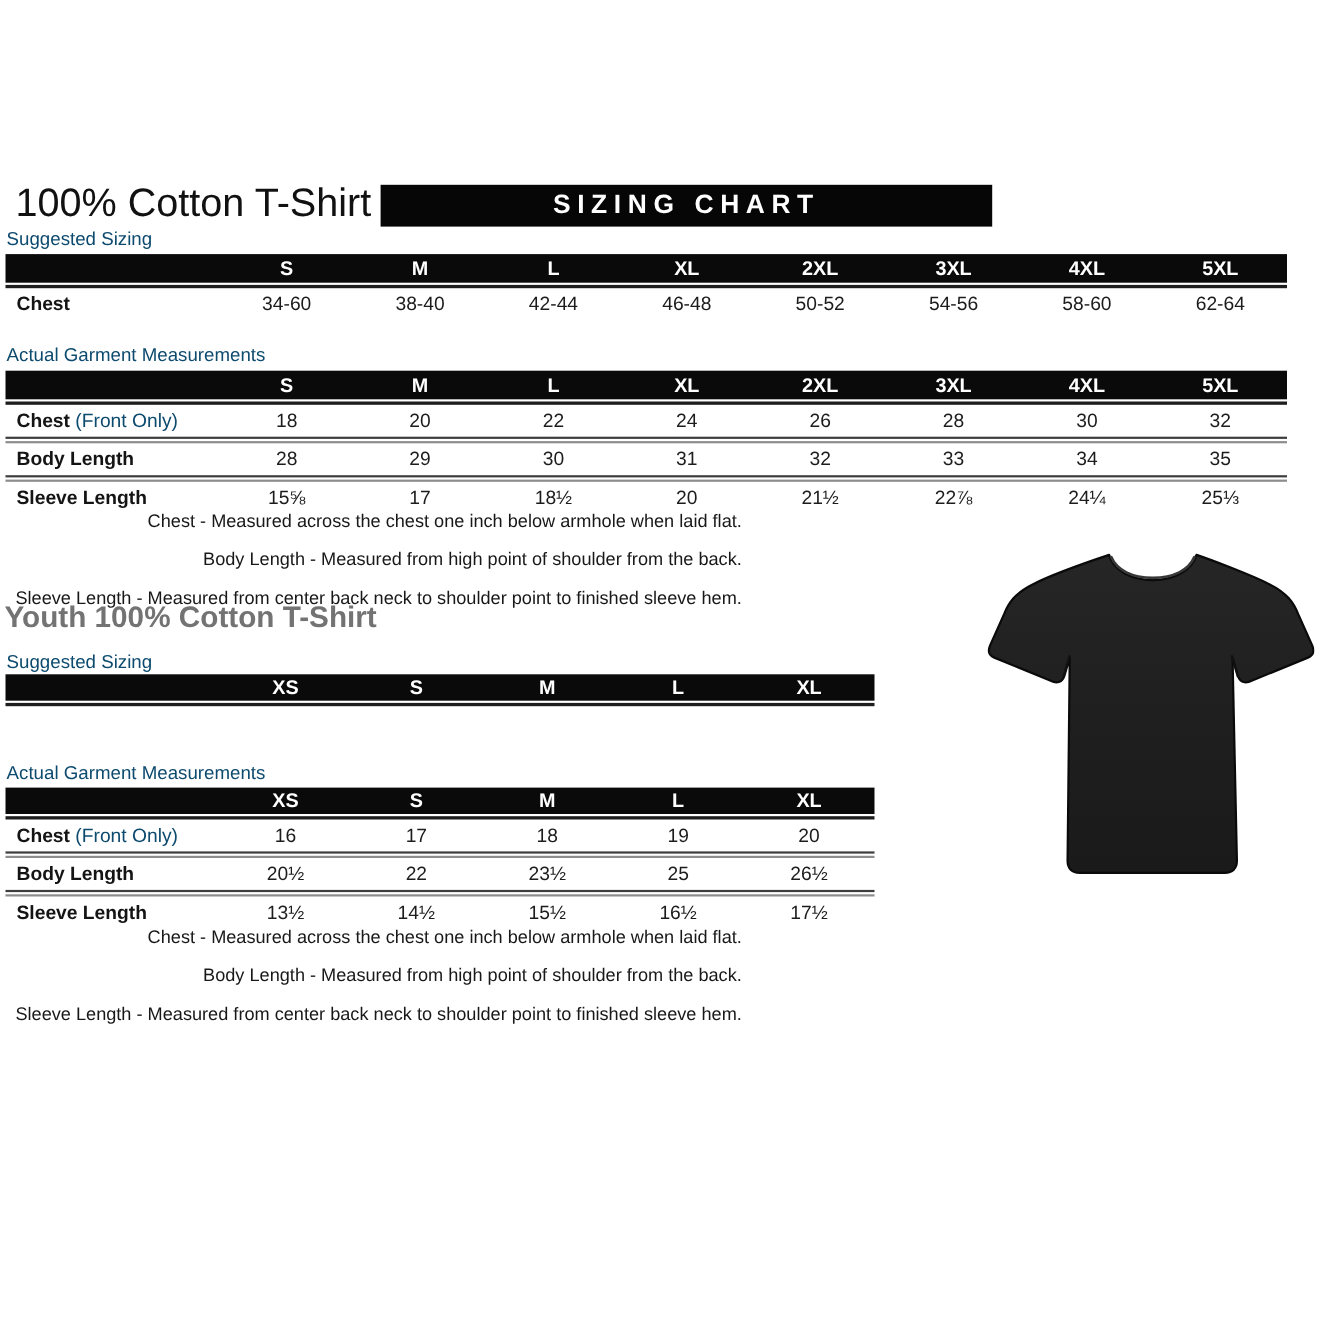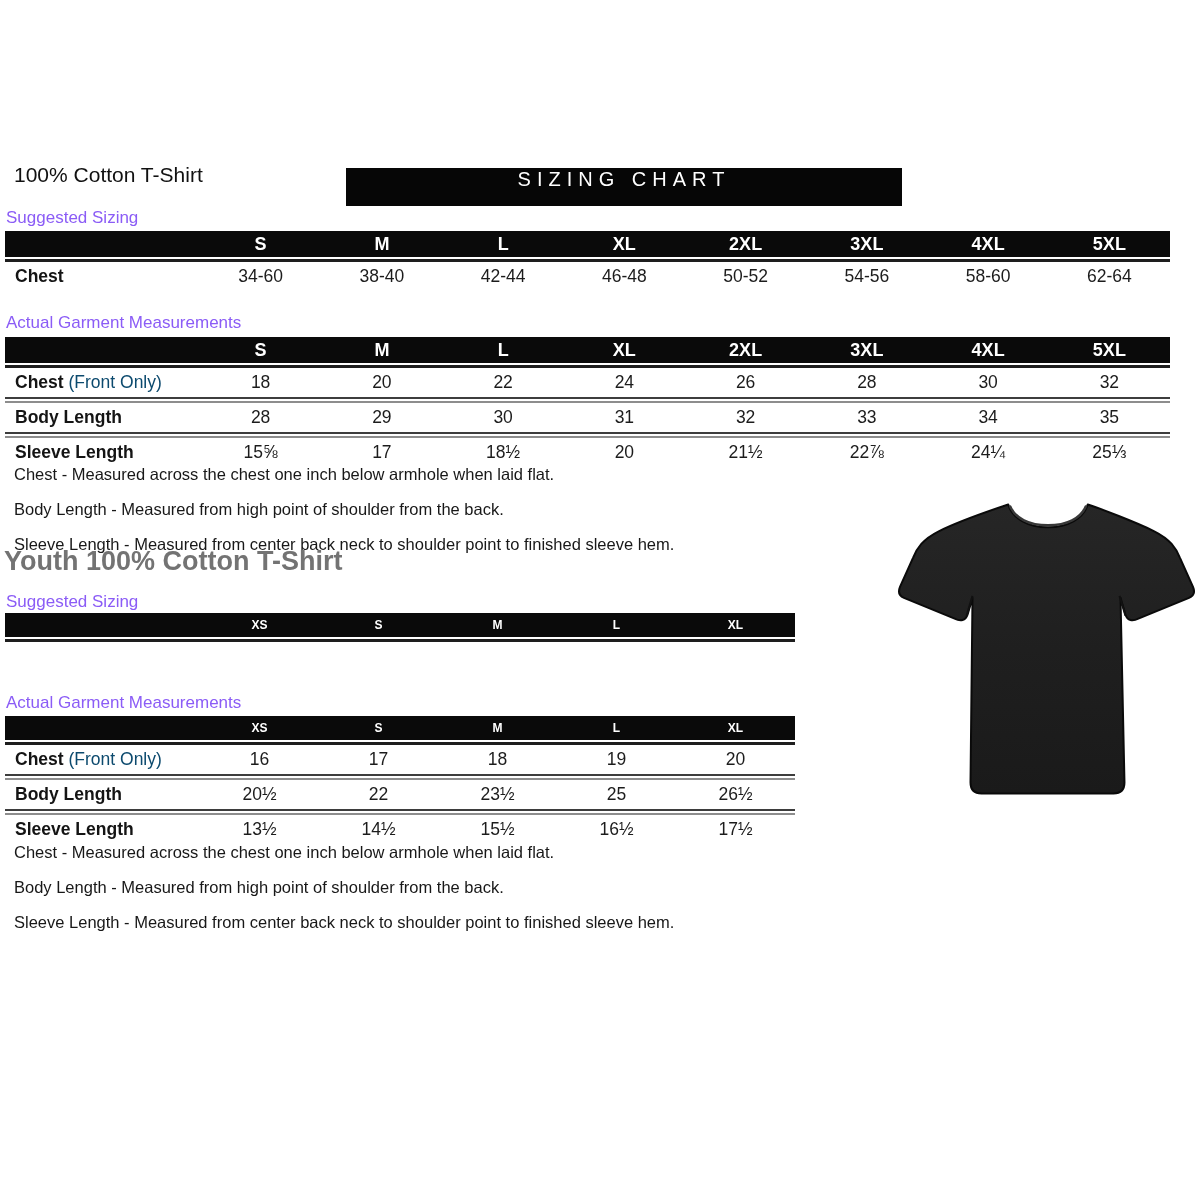--- a/index.html
+++ b/index.html
@@ -5,48 +5,48 @@
   html,body{margin:0;padding:0;}
   body{
     width:1200px;height:1200px;background:#ffffff;
     font-family:"Liberation Sans","DejaVu Sans",sans-serif;
     color:#1a1a1a;position:relative;overflow:hidden;
     -webkit-font-smoothing:antialiased;
   }
   .abs{position:absolute;}
 
   
-  .adult-title{left:14px;top:163px;font-size:21px;font-weight:400;color:#111;letter-spacing:0;}
+  .adult-title{left:14px;top:163px;font-size:36px;font-weight:400;color:#111;letter-spacing:0;}
   .banner{
     left:346px;top:168px;width:556px;height:38px;background:#060606;
-    color:#ffffff;display:flex;justify-content:center;
-    font-weight:400;font-size:20px;letter-spacing:6px;
+    color:#ffffff;display:flex;align-items:center;justify-content:center;
+    font-weight:700;font-size:24px;letter-spacing:6px;
   }
   .youth-title{left:4px;top:546px;font-size:27px;font-weight:700;color:#737373;}
 
-  .sec-label{font-size:17px;color:#8b5cf6;font-weight:400;text-align:right;}
+  .sec-label{font-size:17px;color:#0c4a6e;font-weight:400;text-align:right;}
 
   
   .tbl{left:5px;}
   .tbl.w-adult{width:1165px;}
   .tbl.w-youth{width:790px;}
   .hdr{display:flex;align-items:center;background:#0a0a0a;color:#fff;font-weight:700;}
   .hdr.h26{height:26px;font-size:18px;}
-  .hdr.h24{height:24px;font-size:12px;}
+  .hdr.h24{height:24px;font-size:18px;}
   .lab{width:195px;box-sizing:border-box;padding-left:10px;}
   .c{flex:1;text-align:center;}
   .hline{height:3px;background:#1e1e1e;margin-top:2px;}
   .r{display:flex;align-items:center;height:29px;font-size:17.5px;color:#1c1c1c;}
   .r .lab{font-weight:700;color:#141414;}
   .sfx{font-weight:400;color:#0c4a6e;}
   .sep{height:2px;background:#ffffff;border-top:2px solid #3d3d3d;border-bottom:2px solid #8d8d8d;}
 
   
   .notes{left:14px;font-size:16.5px;color:#181818;}
-  .note{line-height:35px;white-space:nowrap;}
+  .note{line-height:35px;white-space:nowrap;text-align:right;}
 
   
   .shirt-wrap{left:897px;top:490px;width:298px;height:315px;}
 </style>
 </head>
 <body>
 
 <div class="abs adult-title">100% Cotton T-Shirt</div>
 
 <div class="abs banner">

